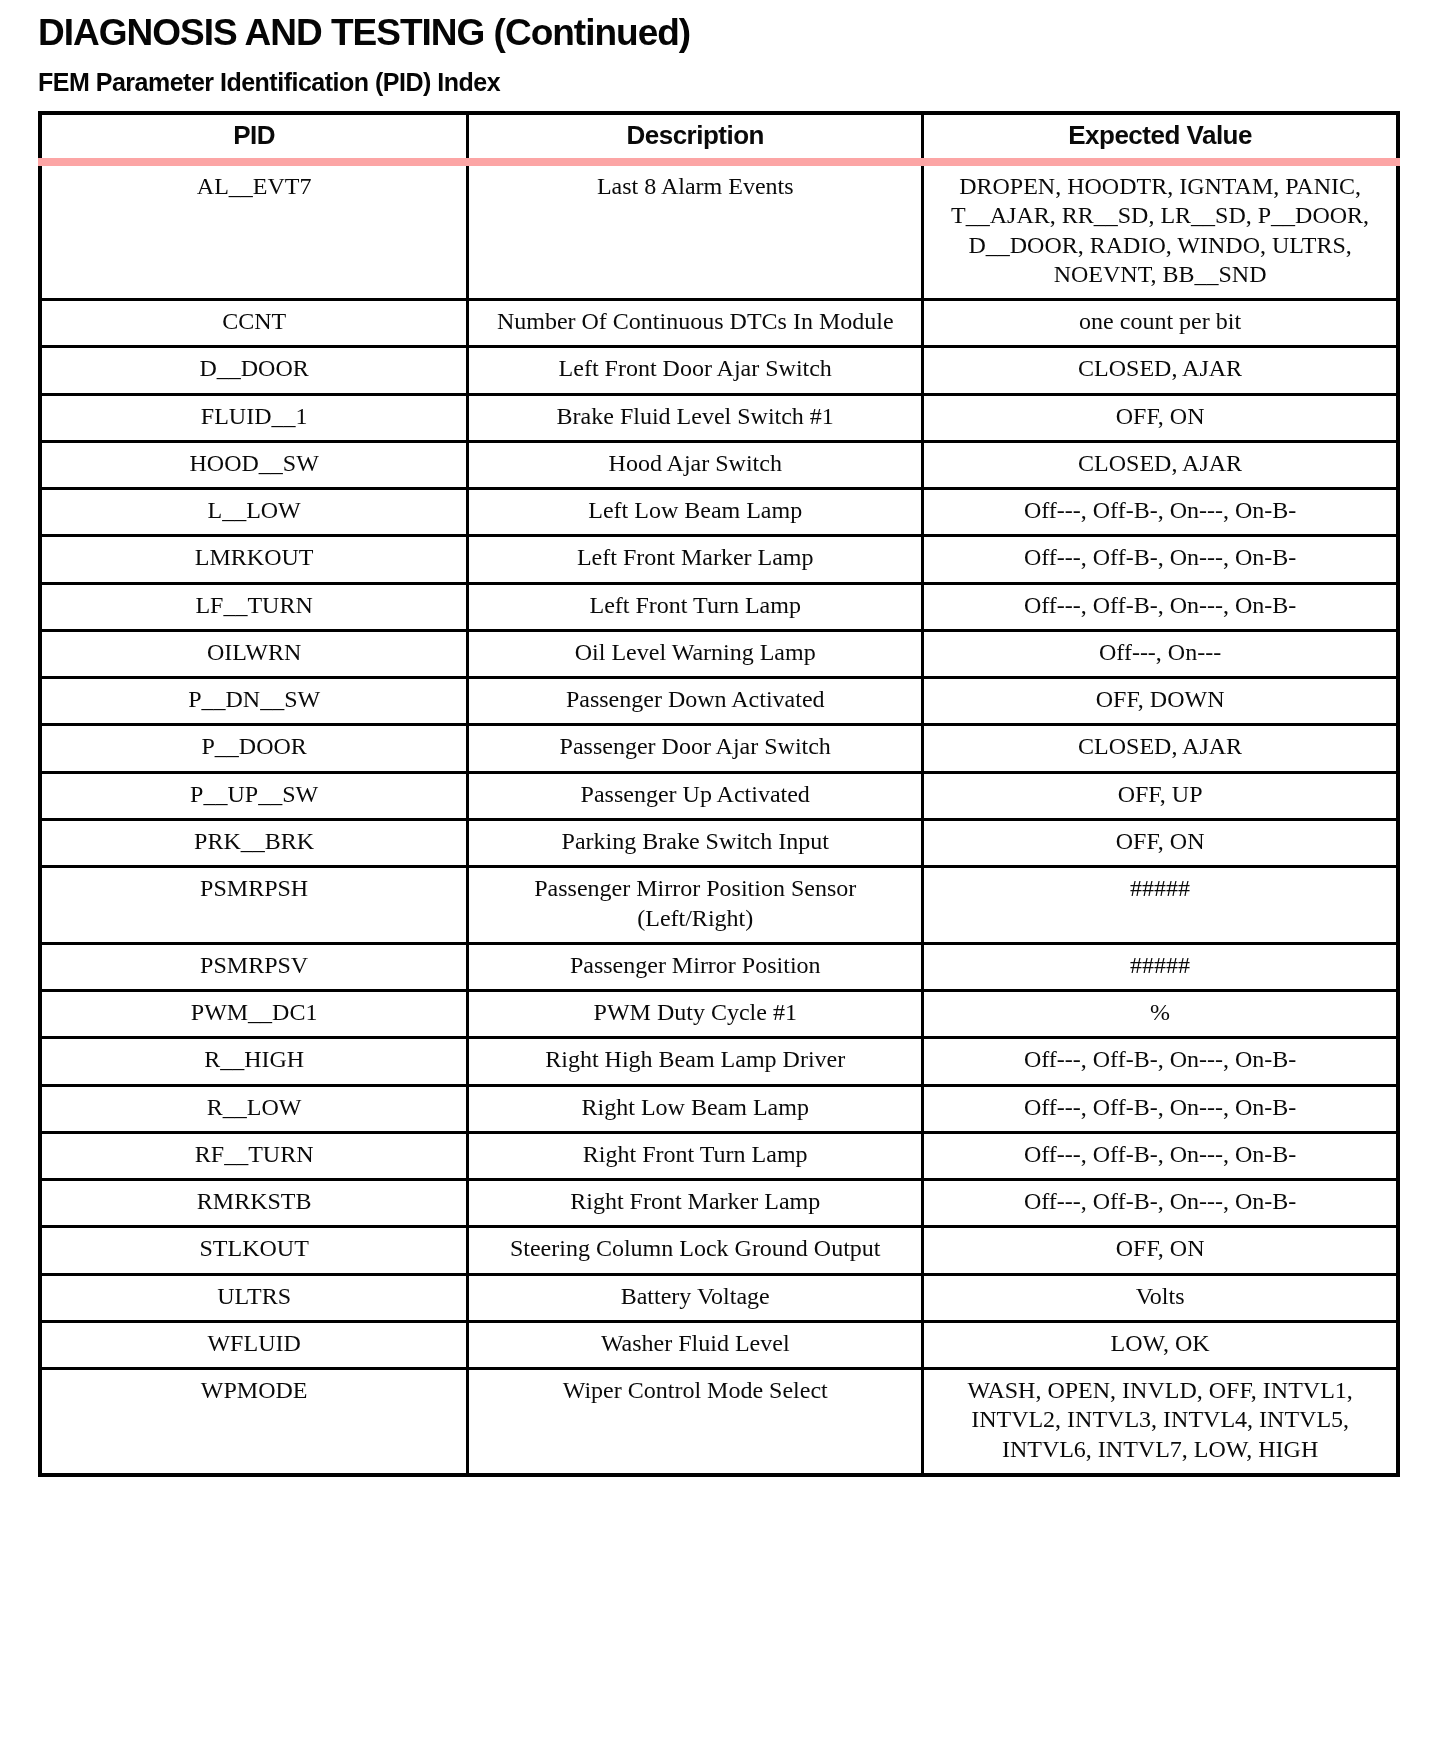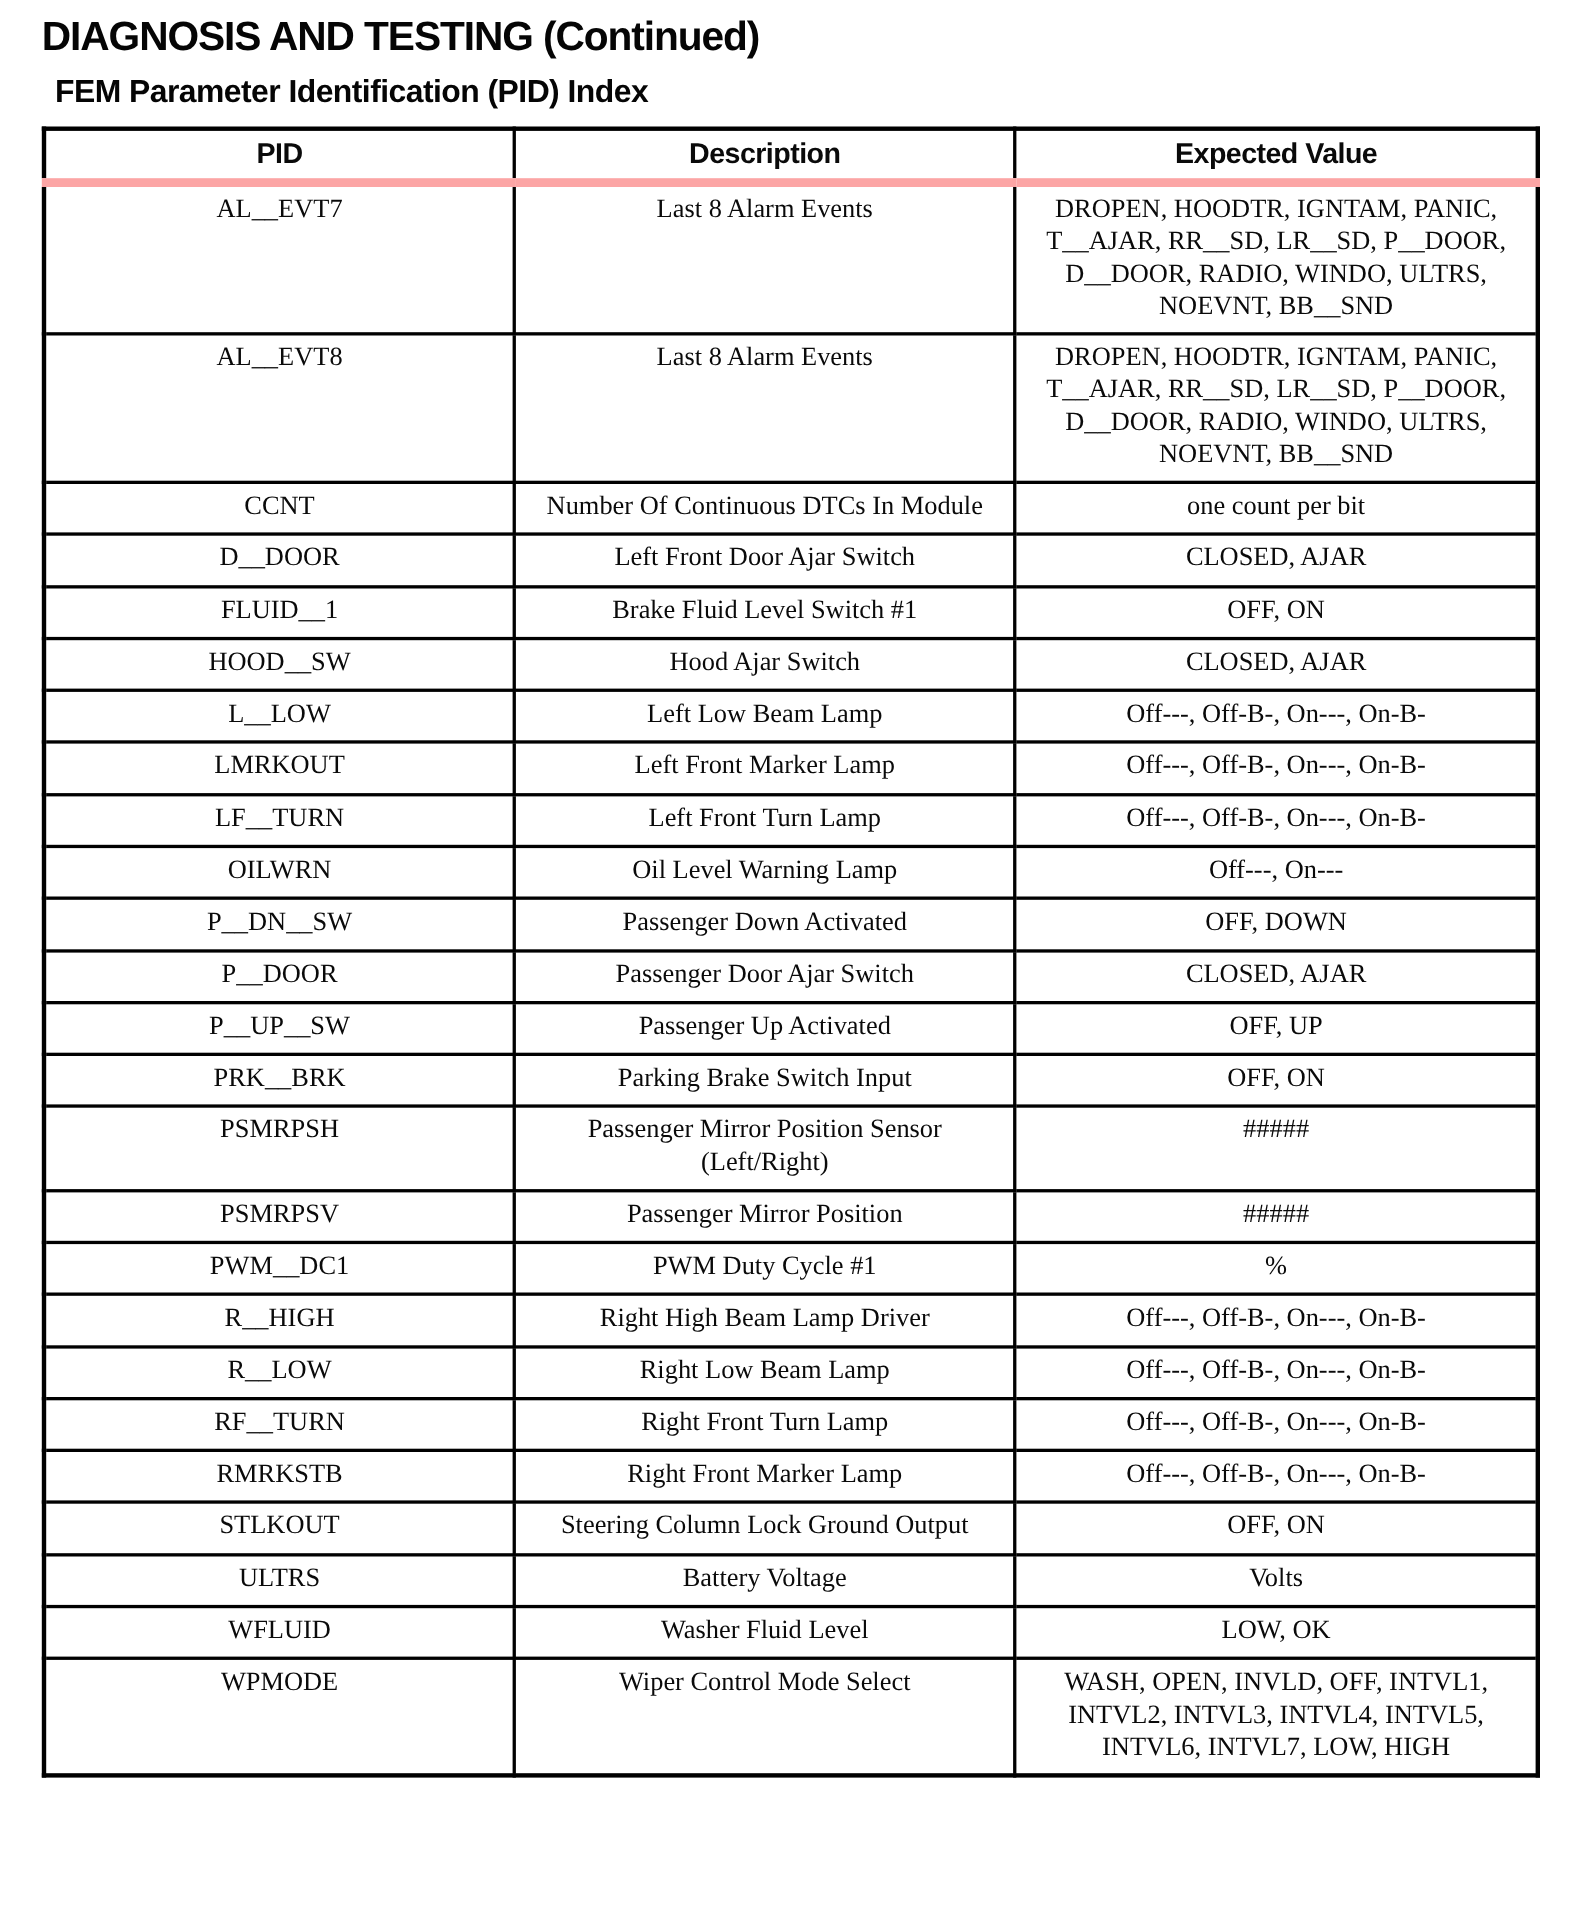--- a/index.html
+++ b/index.html
@@ -22,23 +22,23 @@
     font-family: "Liberation Sans", sans-serif;
     font-weight: bold;
     font-size: 37px;
     letter-spacing: -1px;
     margin: 4px 0 14px 0;
     color: #050505;
   }
   .doc-subtitle {
     font-family: "Liberation Sans", sans-serif;
     font-weight: bold;
-    font-size: 29px;
+    font-size: 25px;
     letter-spacing: -0.5px;
-    margin: 0 0 14px 12px;
+    margin: 0 0 14px 0;
     color: #050505;
   }
   table.pid-table {
     width: 1362px;
     border-collapse: collapse;
     table-layout: fixed;
     border: 4px solid #000;
   }
   table.pid-table th,
   table.pid-table td {
@@ -88,25 +88,20 @@
         <th>Expected Value</th>
       </tr>
     </thead>
     <tbody>
         <tr>
           <td class="cell-pid">AL__EVT7</td>
           <td class="cell-description">Last 8 Alarm Events</td>
           <td class="cell-expected">DROPEN, HOODTR, IGNTAM, PANIC, T__AJAR, RR__SD, LR__SD, P__DOOR, D__DOOR, RADIO, WINDO, ULTRS, NOEVNT, BB__SND</td>
         </tr>
         <tr>
-          <td class="cell-pid">AL__EVT8</td>
-          <td class="cell-description">Last 8 Alarm Events</td>
-          <td class="cell-expected">DROPEN, HOODTR, IGNTAM, PANIC, T__AJAR, RR__SD, LR__SD, P__DOOR, D__DOOR, RADIO, WINDO, ULTRS, NOEVNT, BB__SND</td>
-        </tr>
-        <tr>
           <td class="cell-pid">CCNT</td>
           <td class="cell-description">Number Of Continuous DTCs In Module</td>
           <td class="cell-expected">one count per bit</td>
         </tr>
         <tr>
           <td class="cell-pid">D__DOOR</td>
           <td class="cell-description">Left Front Door Ajar Switch</td>
           <td class="cell-expected">CLOSED, AJAR</td>
         </tr>
         <tr>

